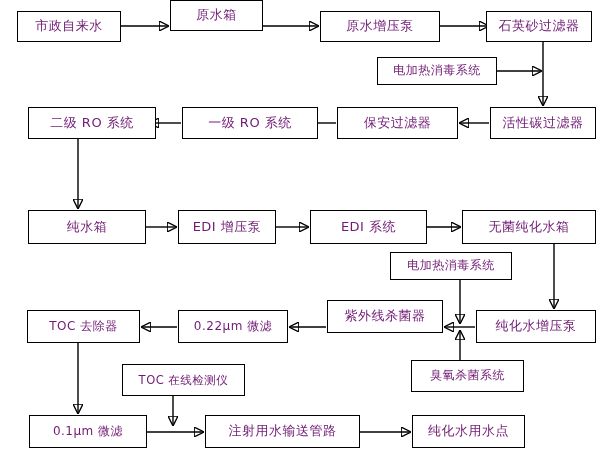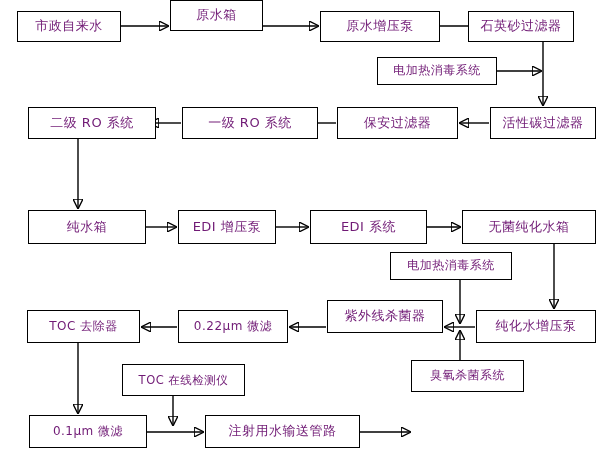--- a/index.html
+++ b/index.html
@@ -89,33 +89,34 @@
 
     <line x1="173" y1="396" x2="173" y2="425" marker-end="url(#ah)"></line>
 
     <line x1="147" y1="432" x2="203" y2="432" marker-end="url(#ah)"></line>
     <line x1="360" y1="432" x2="410" y2="432" marker-end="url(#ah)"></line>
   </svg>
 
   <div class="node" style="left:17px;top:11px;width:104px;height:31px;">市政自来水</div>
   <div class="node" style="left:170px;top:0;width:93px;height:31px;">原水箱</div>
   <div class="node" style="left:320px;top:11px;width:120px;height:31px;">原水增压泵</div>
-  <div class="node" style="left:468px;top:11px;width:106px;height:31px;">石英砂过滤器</div>
+  <div class="node" style="left:486px;top:11px;width:106px;height:31px;">石英砂过滤器</div>
   <div class="node small" style="left:377px;top:57px;width:120px;height:28px;">电加热消毒系统</div>
   <div class="node" style="left:490px;top:107px;width:106px;height:32px;">活性碳过滤器</div>
   <div class="node" style="left:337px;top:107px;width:121px;height:32px;">保安过滤器</div>
   <div class="node" style="left:182px;top:107px;width:136px;height:32px;">一级 RO 系统</div>
   <div class="node" style="left:20px;top:107px;width:128px;height:32px;margin-left:8px;">二级 RO 系统</div>
   <div class="node" style="left:28px;top:210px;width:118px;height:34px;">纯水箱</div>
   <div class="node" style="left:178px;top:210px;width:98px;height:34px;">EDI 增压泵</div>
   <div class="node" style="left:310px;top:210px;width:117px;height:34px;">EDI 系统</div>
   <div class="node" style="left:462px;top:210px;width:134px;height:34px;">无菌纯化水箱</div>
   <div class="node small" style="left:390px;top:252px;width:122px;height:28px;">电加热消毒系统</div>
   <div class="node" style="left:476px;top:310px;width:120px;height:33px;">纯化水增压泵</div>
   <div class="node" style="left:327px;top:300px;width:116px;height:33px;">紫外线杀菌器</div>
   <div class="node small" style="left:178px;top:310px;width:110px;height:33px;">0.22μm 微滤</div>
   <div class="node small" style="left:27px;top:310px;width:113px;height:33px;">TOC 去除器</div>
   <div class="node small" style="left:411px;top:360px;width:113px;height:32px;">臭氧杀菌系统</div>
   <div class="node tiny" style="left:122px;top:364px;width:123px;height:32px;">TOC 在线检测仪</div>
   <div class="node small" style="left:29px;top:415px;width:118px;height:33px;">0.1μm 微滤</div>
   <div class="node" style="left:205px;top:415px;width:155px;height:33px;">注射用水输送管路</div>
+  <div class="node" style="left:412px;top:415px;width:113px;height:33px;">纯化水用水点</div>
 
 </div>
 
 </body></html>

